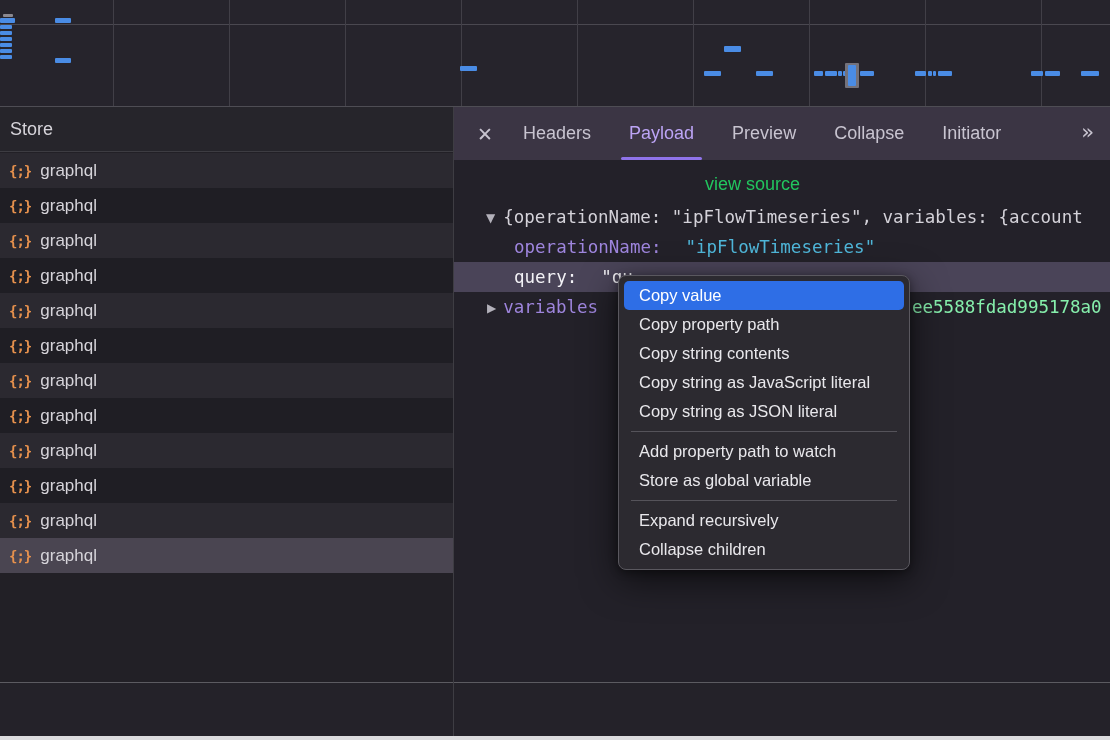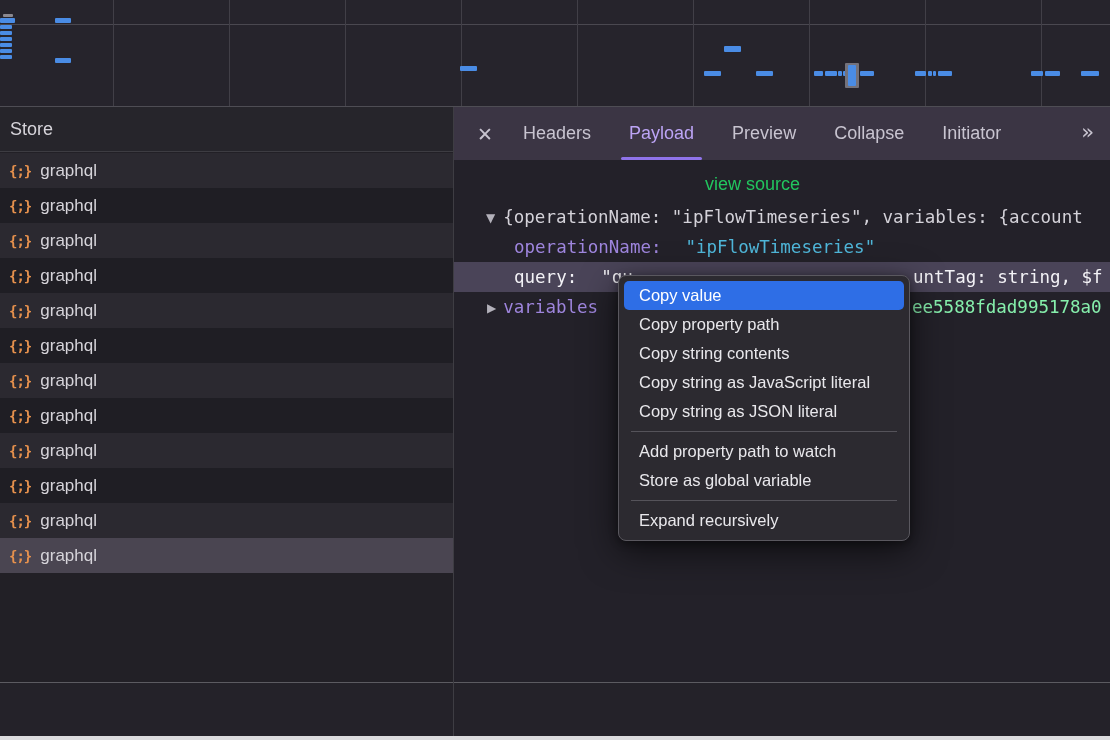--- a/index.html
+++ b/index.html
@@ -186,21 +186,20 @@
     <div class="tree-line l1">
       <span class="tri">▼</span><span class="preview">{operationName: "ipFlowTimeseries", variables: {account</span>
     </div>
 
     <div class="tree-line l2">
       <span class="key">operationName:</span><span class="str">"ipFlowTimeseries"</span>
     </div>
 
     <div class="tree-line l3">
       <span class="key">query:</span><span>"qu</span>
-      <span class="frag-right">untTag: string, $f</span>
     </div>
 
     <div class="tree-line l4">
       <span class="tri">▶</span><span class="key">variables</span>
       <span class="frag-right">ee5588fdad995178a0</span>
     </div>
   </div>
 
   <div class="v-divider"></div>
   <div class="footer"></div>
@@ -210,15 +209,16 @@
       <div class="menu-item selected">Copy value</div>
       <div class="menu-item">Copy property path</div>
       <div class="menu-item">Copy string contents</div>
       <div class="menu-item">Copy string as JavaScript literal</div>
       <div class="menu-item">Copy string as JSON literal</div>
       <div class="menu-sep"></div>
       <div class="menu-item">Add property path to watch</div>
       <div class="menu-item">Store as global variable</div>
       <div class="menu-sep"></div>
       <div class="menu-item">Expand recursively</div>
+      <div class="menu-item">Collapse children</div>
     </div>
 
 </div>
 
 </body></html>

